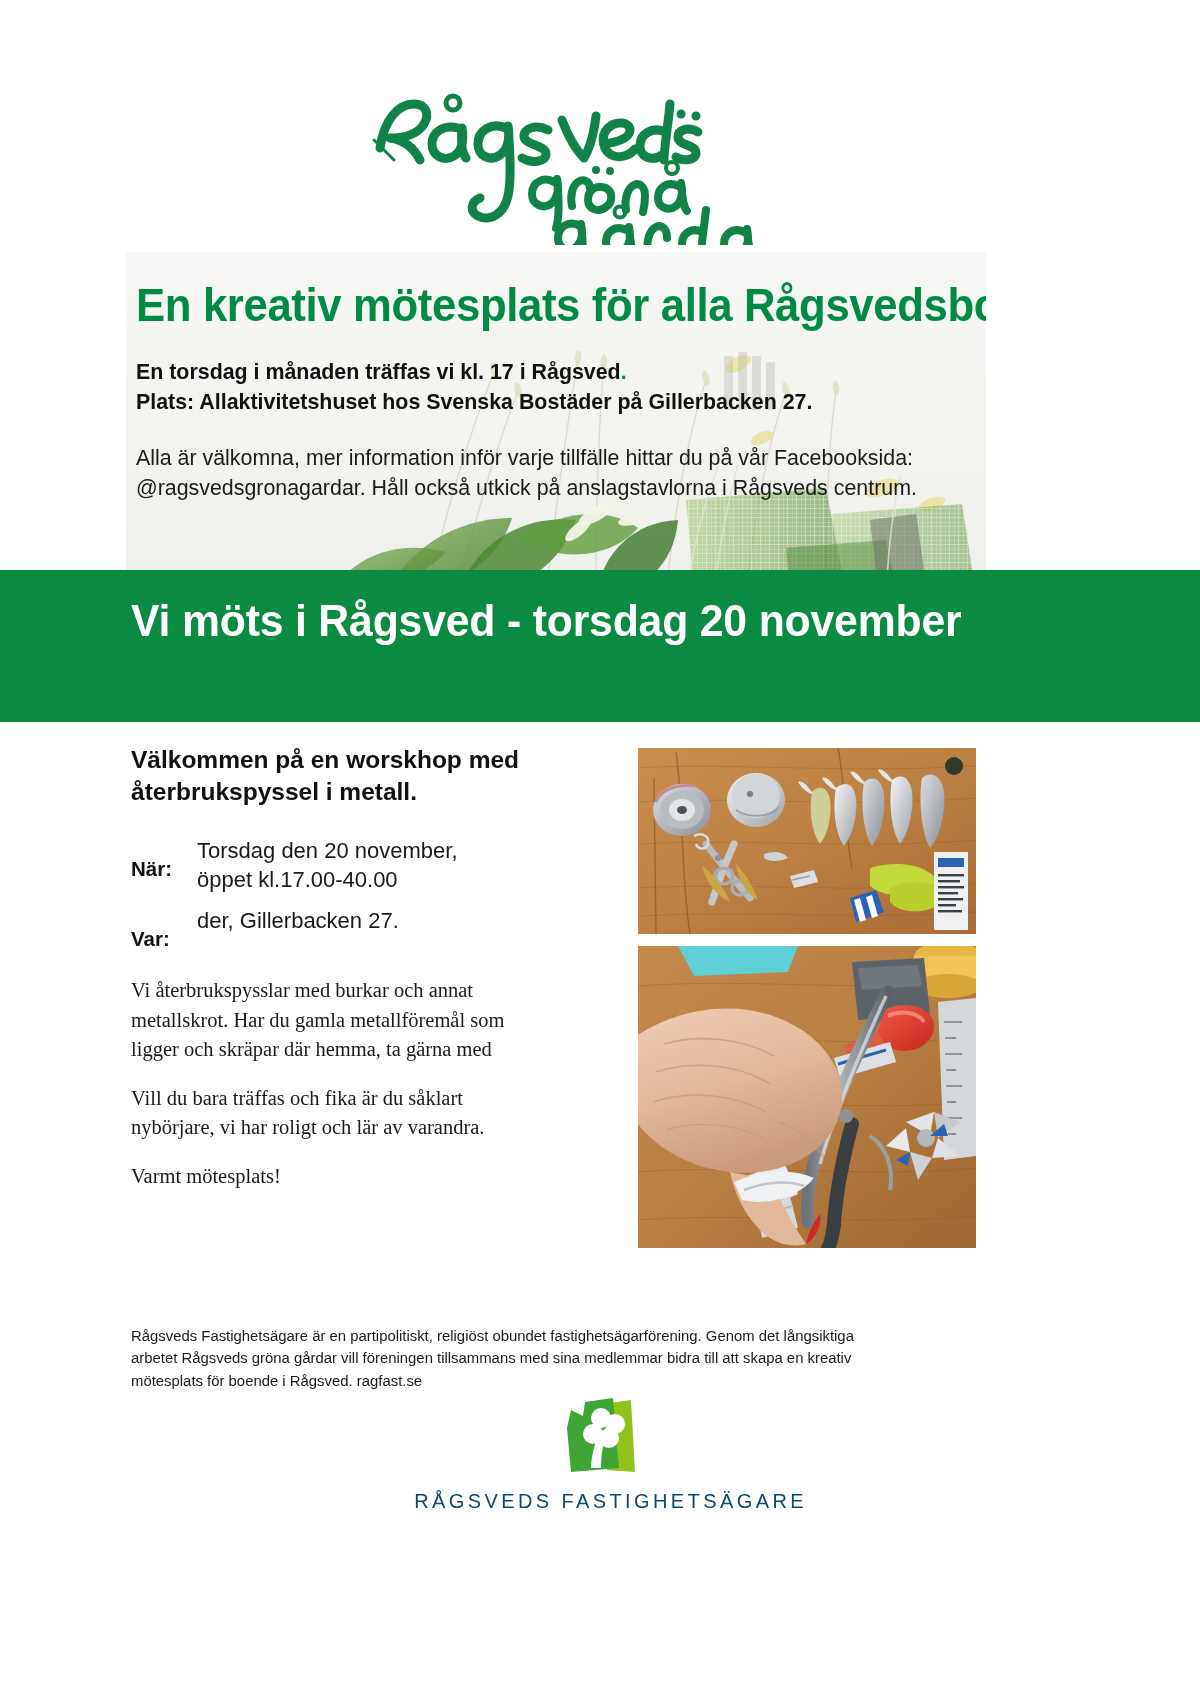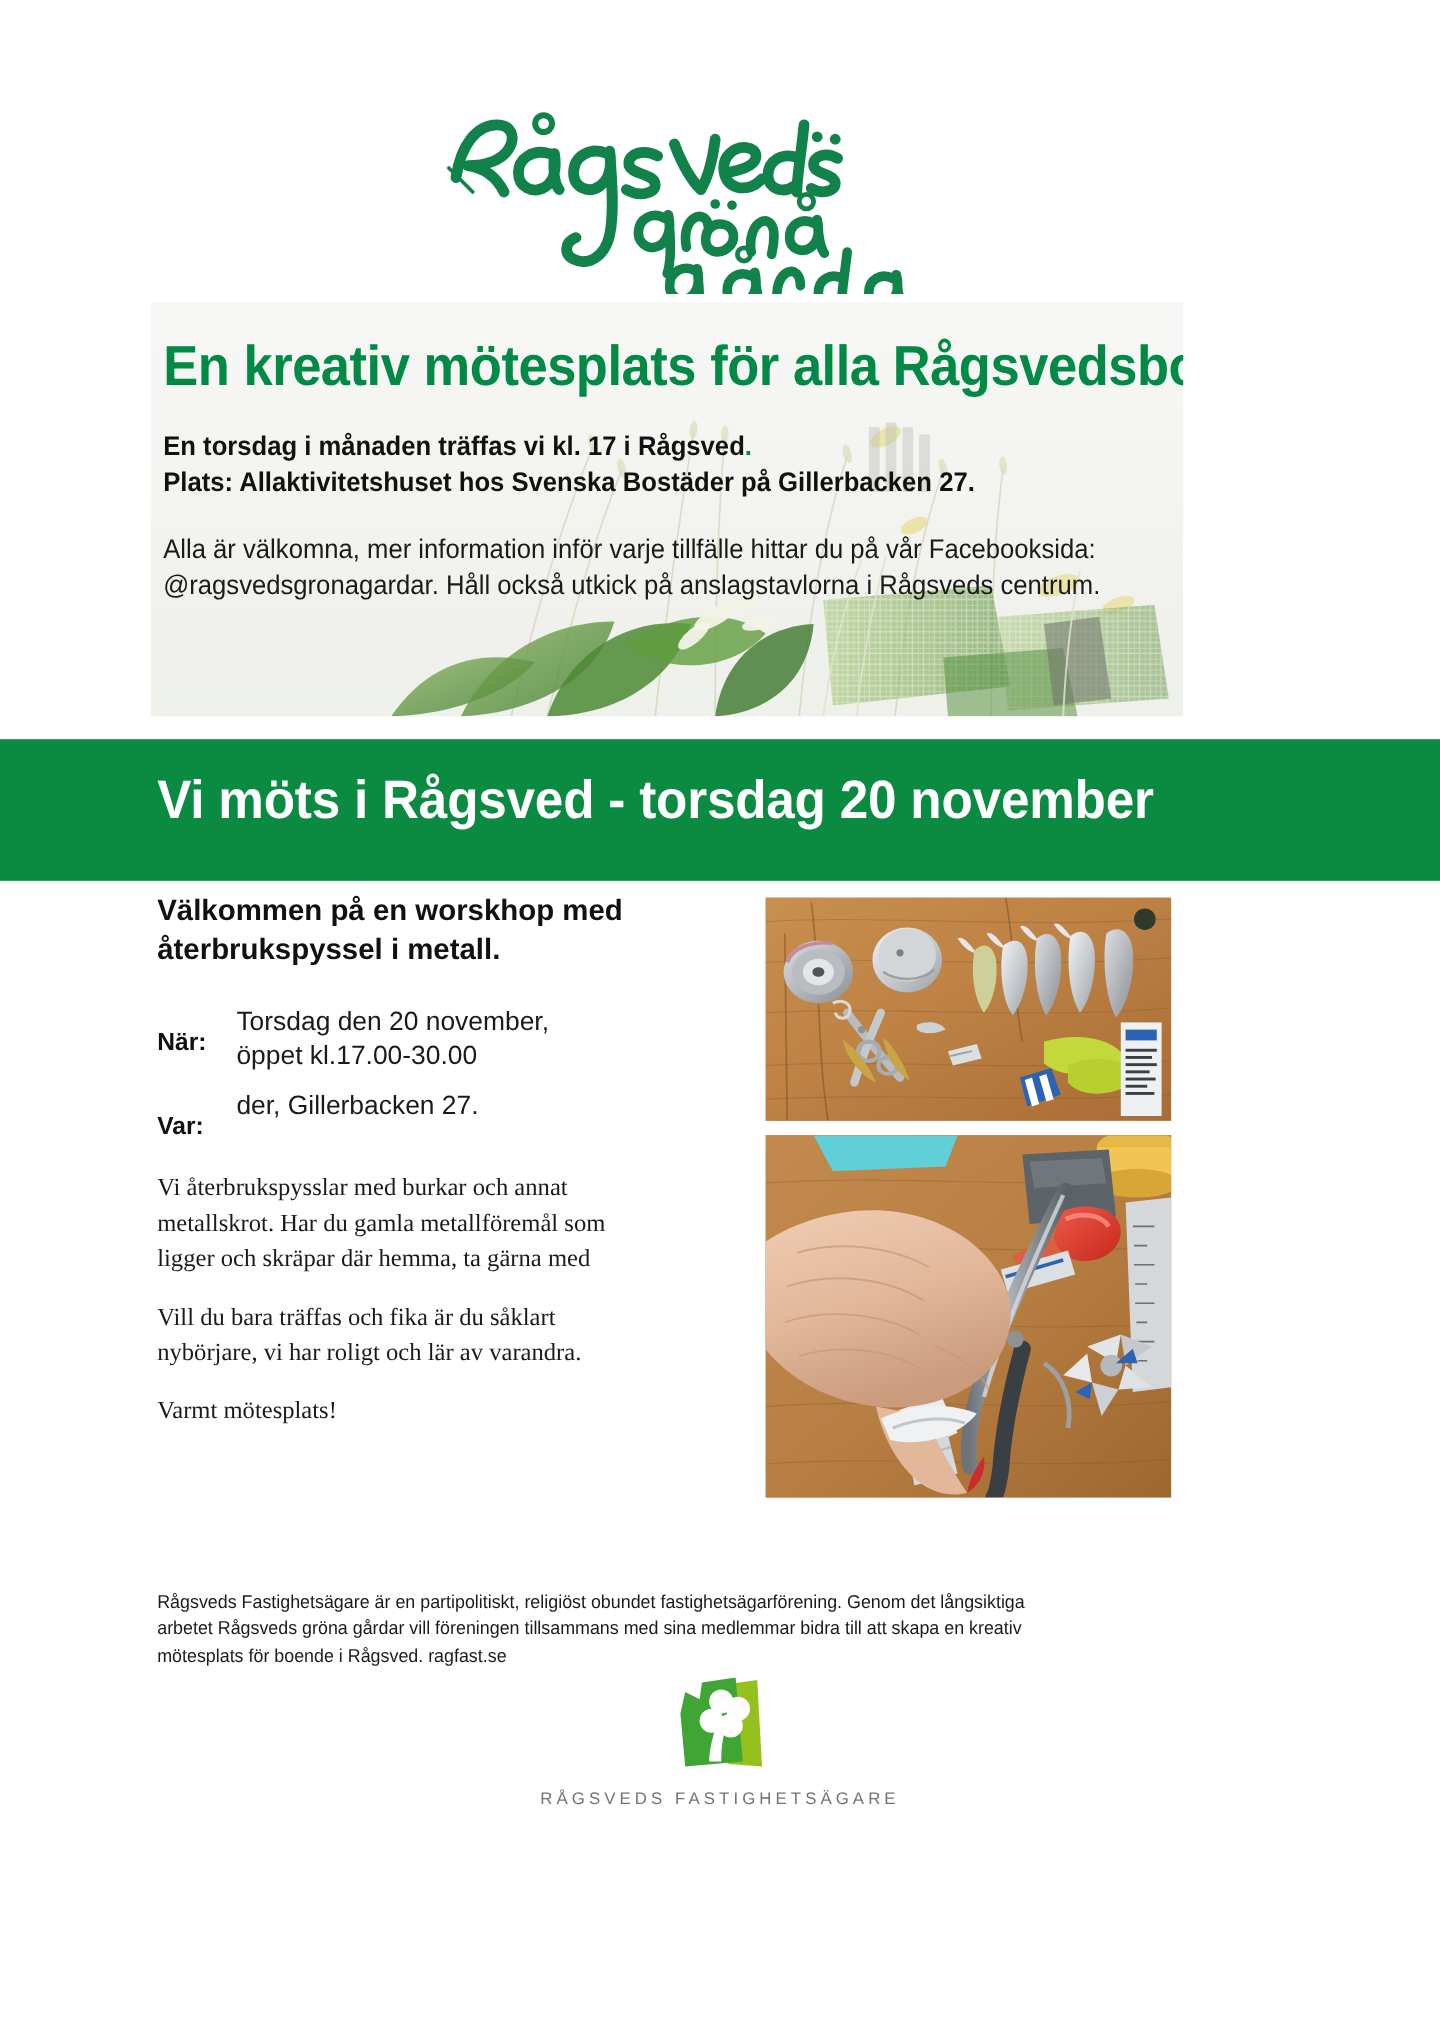--- a/index.html
+++ b/index.html
@@ -88,23 +88,23 @@
     margin: 0;
     transform: scaleX(0.95);
     transform-origin: left center;
     white-space: nowrap;
   }
 
   
   .green-banner {
     position: absolute;
     left: 0;
-    top: 616px;
+    top: 570px;
     width: 1200px;
-    height: 118px;
+    height: 152px;
     background: #0b8a42;
   }
   .green-banner-text {
     position: absolute;
     left: 131px;
     top: 28px;
     font-family: "Liberation Sans Narrow", "Liberation Sans", sans-serif;
     font-weight: bold;
     font-size: 45px;
     line-height: 1;
@@ -207,25 +207,26 @@
     left: 393px;
     top: 1398px;
     width: 414px;
     height: 130px;
     text-align: center;
   }
   .footer-mark { width: 86px; height: 78px; margin: 0 auto; display: block; }
   .footer-logo-text {
     font-family: "Liberation Sans", sans-serif;
     font-weight: normal;
-    font-size: 14px;
+    font-size: 20px;
     letter-spacing: 3.4px;
-    color: #737373;
+    color: #0c4a6e;
     margin-top: 14px;
     white-space: nowrap;
+    text-align: right;
   }
 </style>
 </head>
 <body>
 
 <div class="poster">
 
   <div class="brand-logo">
     <svg viewBox="0 0 420 175" xmlns="http://www.w3.org/2000/svg" aria-hidden="true">
       <g fill="none" stroke="#11824a" stroke-linecap="round" stroke-linejoin="round">
@@ -382,21 +383,21 @@
   <div class="content-left">
     <h2 class="content-heading">
       <span>Välkommen på en worskhop med</span><br>
       <span>återbrukspyssel i metall.</span>
     </h2>
 
     <div class="detail-row">
       <div class="detail-label">När:</div>
       <div class="detail-value">
         <span class="ln">Torsdag den 20 november,</span>
-        <span class="ln">öppet kl.17.00-30.00</span>
+        <span class="ln">öppet kl.17.00-40.00</span>
       </div>
     </div>
 
     <div class="detail-row">
       <div class="detail-label">Var:</div>
       <div class="detail-value">
         <span class="ln">der,  Gillerbacken 27.</span>
       </div>
     </div>
 

